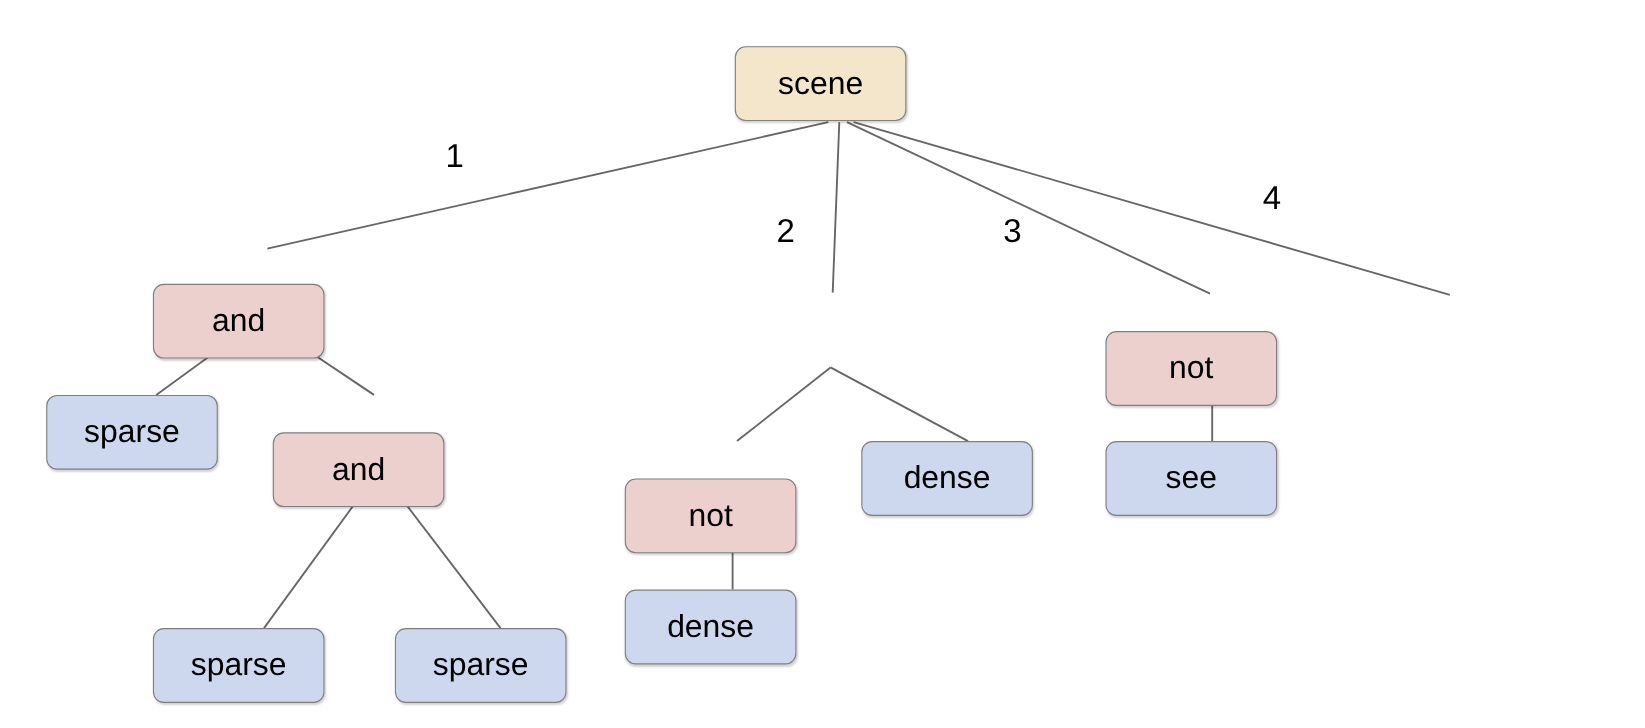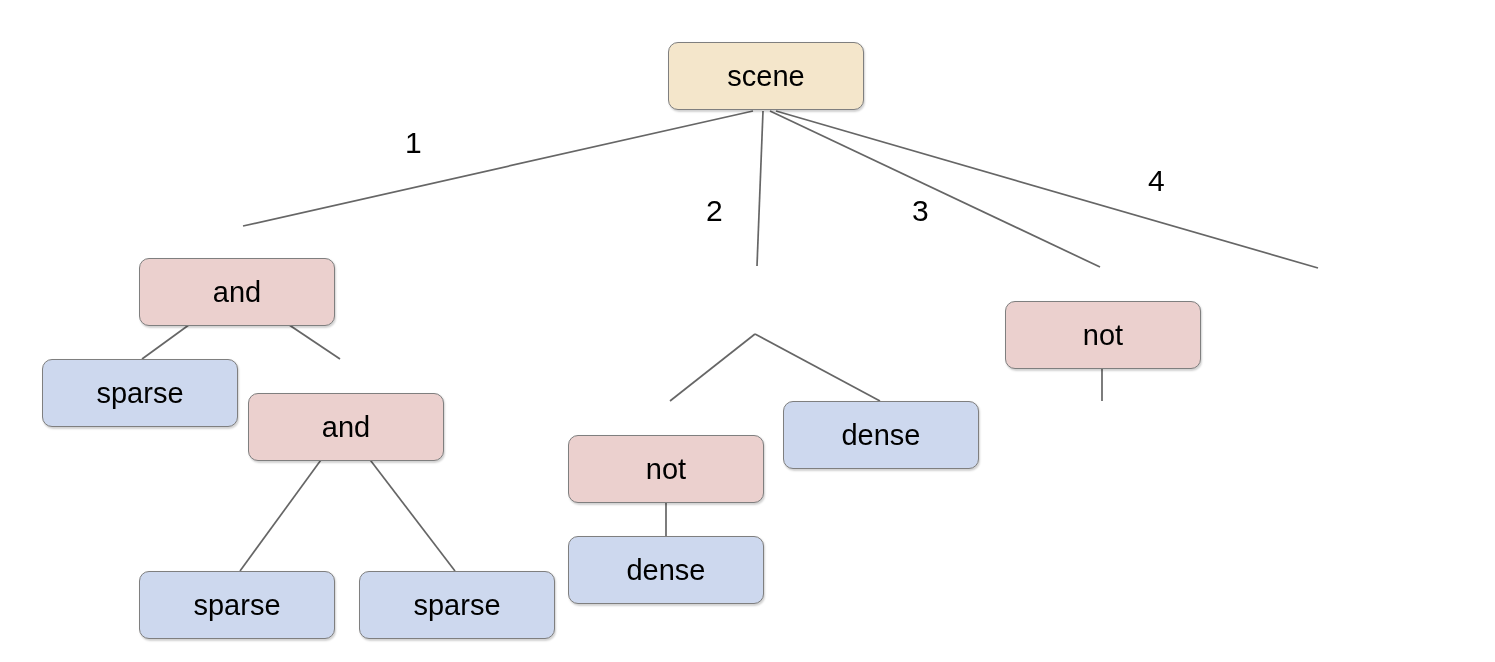--- a/index.html
+++ b/index.html
@@ -15,21 +15,21 @@
     position: absolute;
     left: 0; top: 0;
     width: 1495px; height: 662px;
   }
   #edge-layer line {
     stroke: var(--edge-line, #666666);
     stroke-width: 1.7;
   }
   .node {
     position: absolute;
-    width: 196px;
+    width: 156px;
     height: 68px;
     box-sizing: border-box;
     border: 1.5px solid var(--node-border, #7f7f7f);
     border-radius: 10px;
     display: flex;
     align-items: center;
     justify-content: center;
     font-size: 29px;
     color: #000000;
     box-shadow: 1px 1.5px 2px rgba(0,0,0,0.18);
@@ -69,17 +69,18 @@
   <span class="edge-label" style="left:912px; top:196px;">3</span>
   <span class="edge-label" style="left:1148px; top:166px;">4</span>
 
   <div class="node node--root" style="left:668px;  top:42px;">scene</div>
   <div class="node node--operator" style="left:139px;  top:224px;">and</div>
   <div class="node node--operator" style="left:1005px; top:267px;">not</div>
   <div class="node node--leaf" style="left:42px;   top:359px;">sparse</div>
   <div class="node node--operator" style="left:248px;  top:359px;">and</div>
   <div class="node node--operator" style="left:568px;  top:401px;">not</div>
   <div class="node node--leaf" style="left:783px;  top:401px;">dense</div>
+  <div class="node node--leaf" style="left:1005px; top:401px;">see</div>
   <div class="node node--leaf" style="left:139px;  top:571px;">sparse</div>
   <div class="node node--leaf" style="left:359px;  top:571px;">sparse</div>
   <div class="node node--leaf" style="left:568px;  top:536px;">dense</div>
 
 </div>
 
 </body></html>

